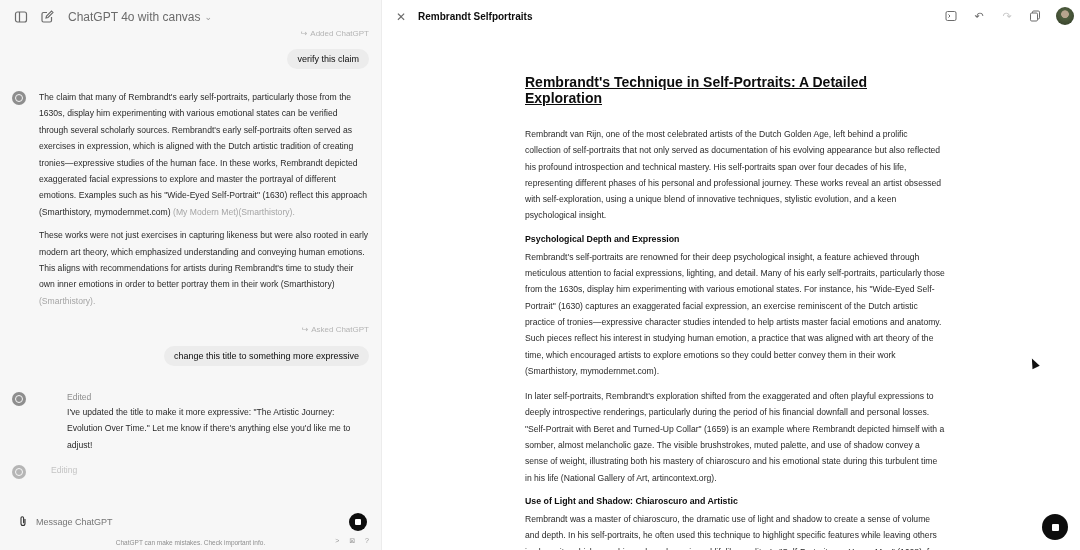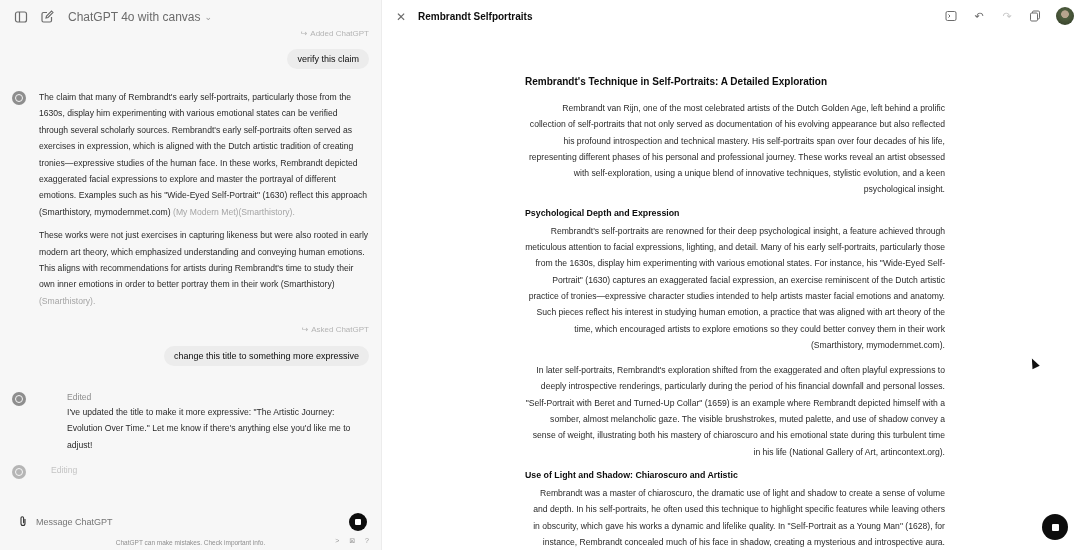--- a/index.html
+++ b/index.html
@@ -37,23 +37,23 @@
   
   .rh { position: absolute; top: 0; left: 0; right: 0; height: 34px; display: flex; align-items: center; }
   .close-x { position: absolute; left: 14px; top: 10px; font-size: 12px; color: #6b6b6b; }
   .doc-title { position: absolute; left: 36px; top: 11px; font-size: 10px; font-weight: bold; color: #0d0d0d; }
   .rtools { position: absolute; right: 6px; top: 7px; display: flex; align-items: center; gap: 14px; }
   .rtools .t { width: 14px; height: 14px; display: flex; align-items: center; justify-content: center; color: #6b6b6b; font-size: 11px; }
   .rtools .t.dis { color: #c8c8c8; }
   .user-avatar { width: 18px; height: 18px; border-radius: 50%; background: radial-gradient(circle at 50% 40%, #b7a48d 0 25%, #4f5d3e 30%, #2f3a26 100%); }
 
   .doc { position: absolute; left: 143px; top: 74px; width: 420px; }
-  .doc h1 { font-size: 10px; font-weight: bold; line-height: 16px; margin-bottom: 10px; color: #0d0d0d; }
+  .doc h1 { font-size: 14px; font-weight: bold; line-height: 16px; margin-bottom: 20px; color: #0d0d0d; text-decoration: underline; }
   .doc h2 { font-size: 8.8px; font-weight: bold; line-height: 14px; margin: 8px 0 3px 0; color: #0d0d0d; }
-  .doc p { font-size: 8.6px; line-height: 16.3px; color: #2a2a2a; text-align: right; }
+  .doc p { font-size: 8.6px; line-height: 16.3px; color: #2a2a2a; }
   .doc p + p { margin-top: 9px; }
 
   .cursor { position: absolute; left: 648px; top: 358px; width: 0; height: 0; border-left: 4px solid transparent; border-right: 4px solid transparent; border-bottom: 10px solid #111; transform: rotate(-25deg); }
   .rstop { position: absolute; right: 12px; top: 514px; width: 26px; height: 26px; border-radius: 50%; background: #0d0d0d; display: flex; align-items: center; justify-content: center; }
   .rstop span { width: 7px; height: 7px; background: #fff; border-radius: 1px; }
 </style>
 </head>
 <body>
 
 <div class="left">

